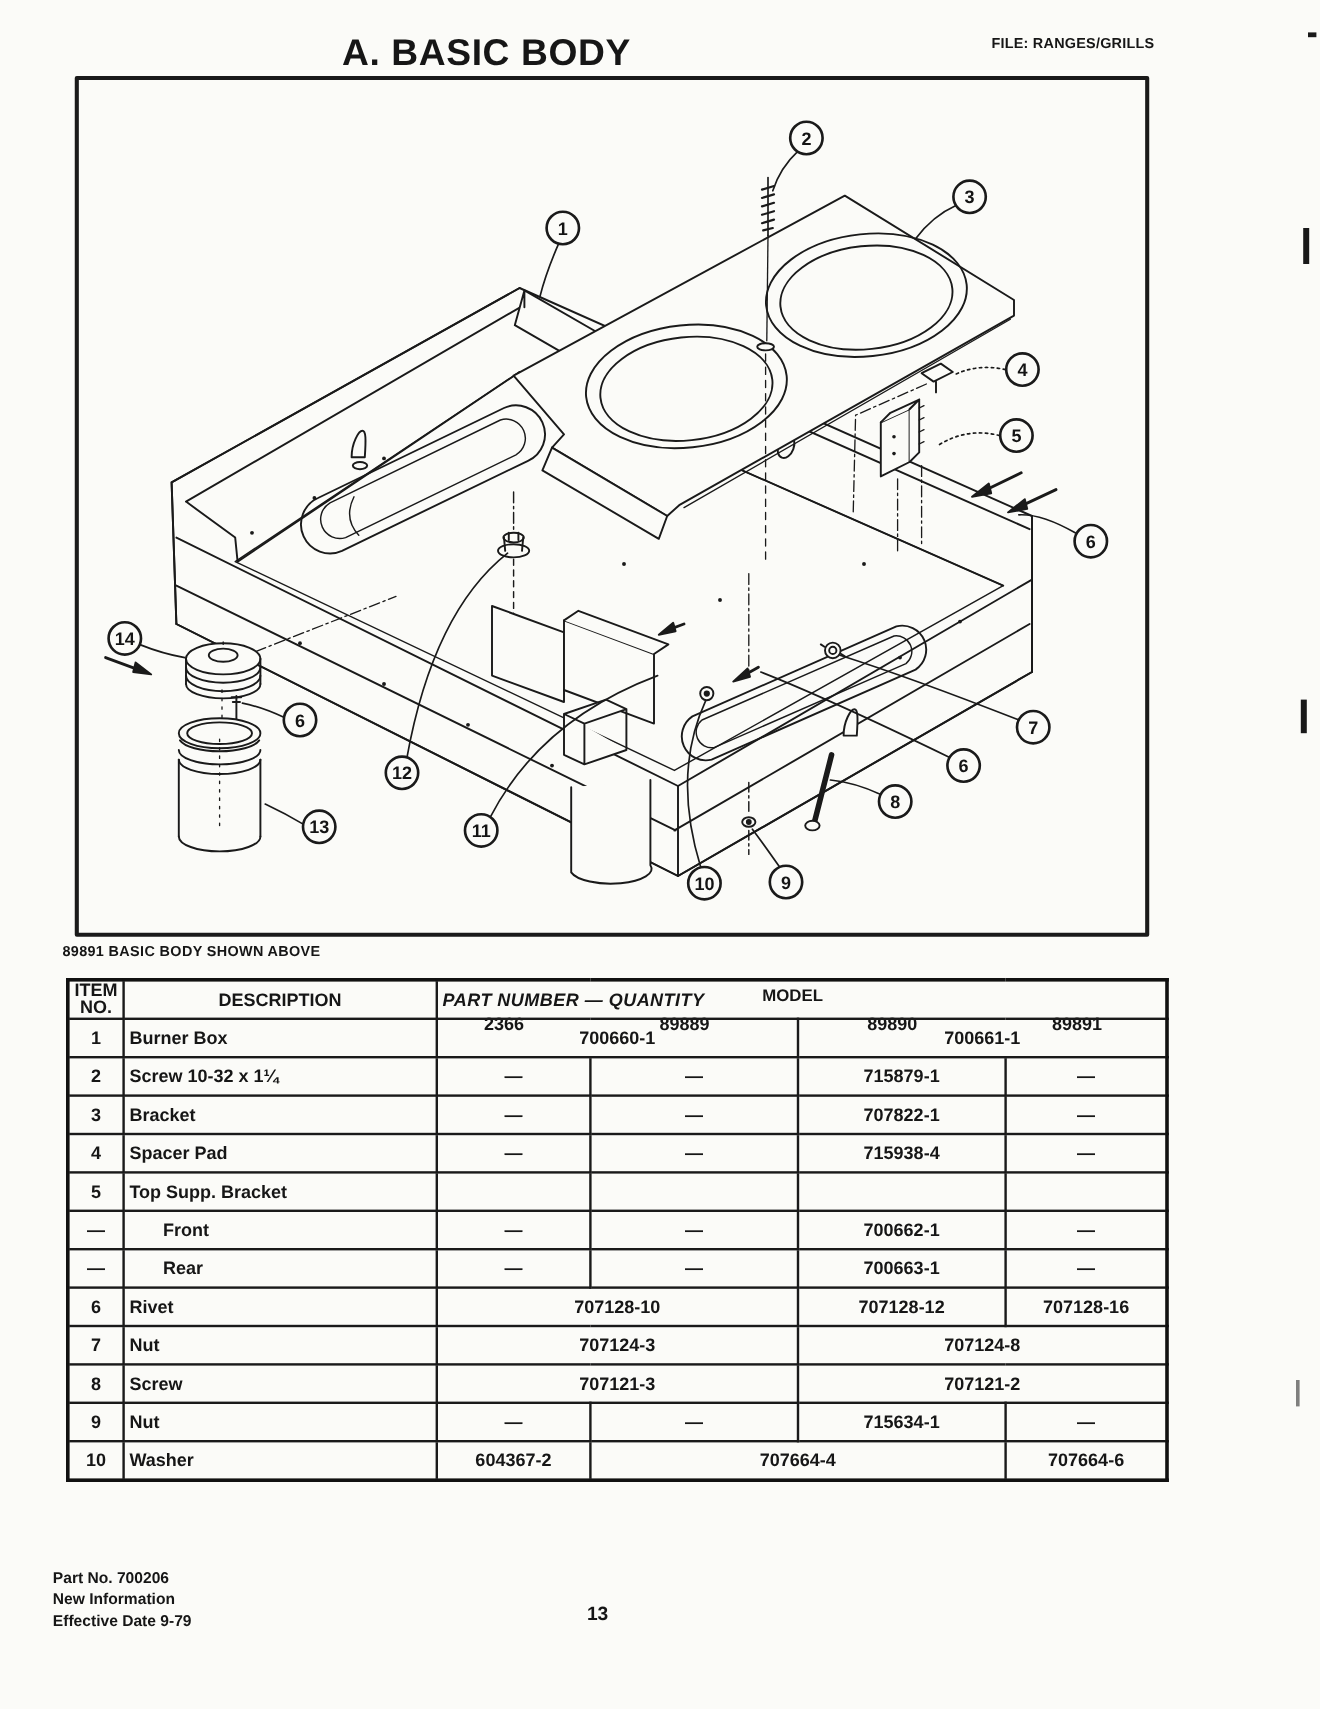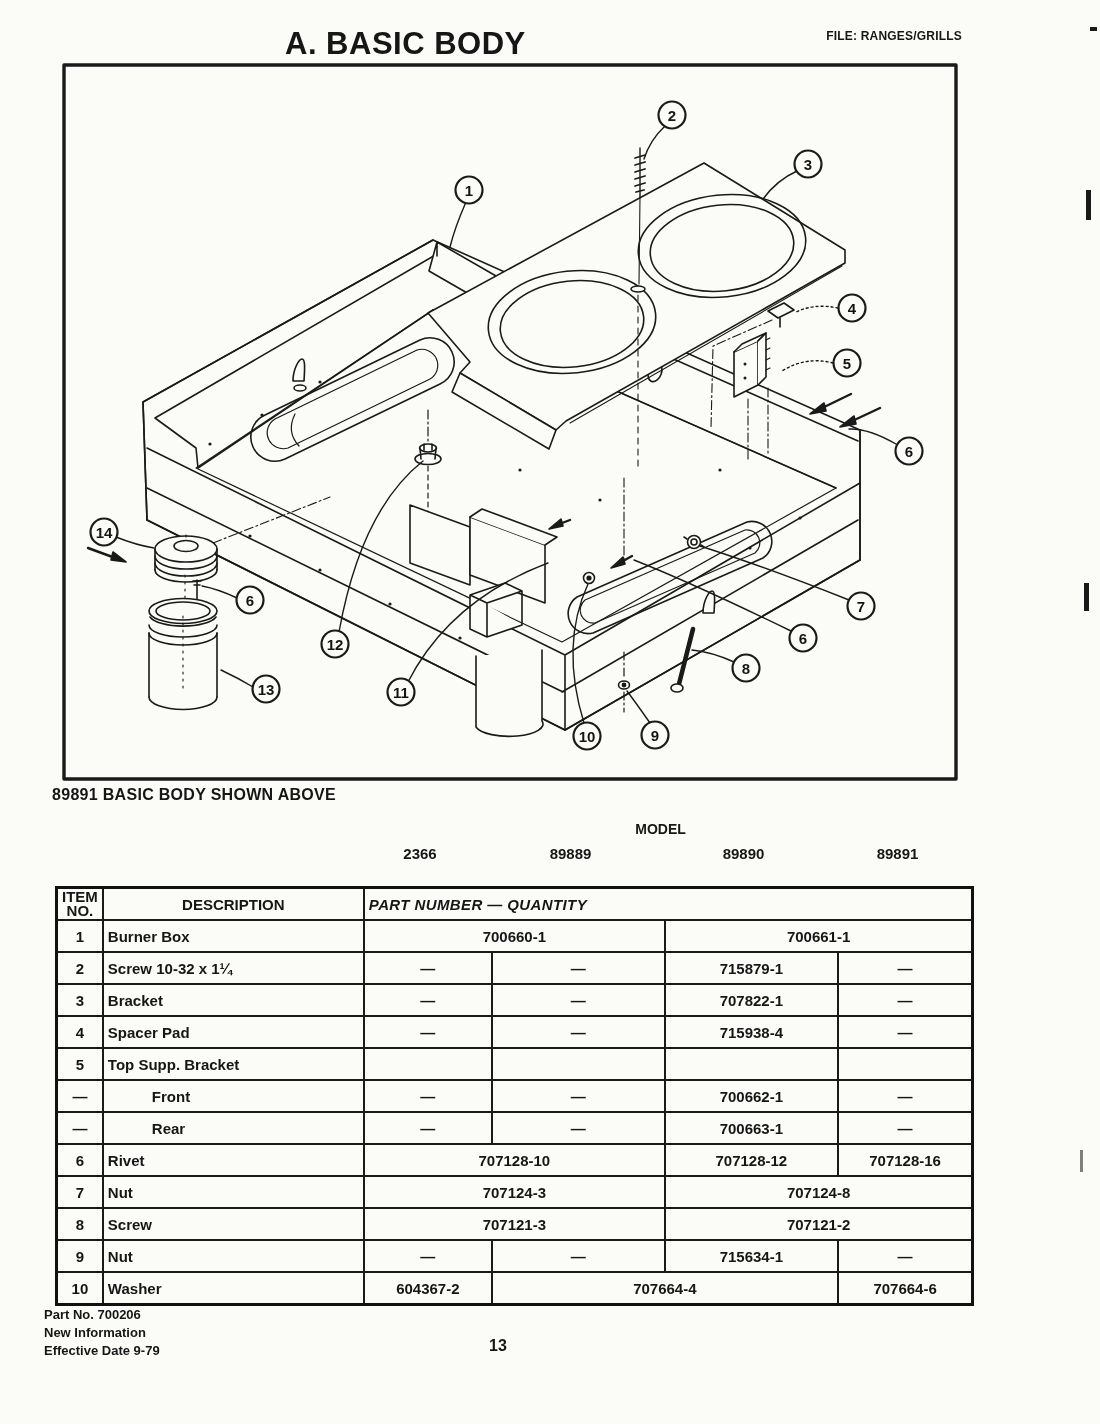--- a/index.html
+++ b/index.html
@@ -12,45 +12,45 @@
   .abs{position:absolute;}
   .page-title{
     left:285px;top:26px;width:440px;text-align:left;
     font-size:31px;font-weight:bold;letter-spacing:.5px;
   }
   .file-label{
     left:700px;top:29px;width:262px;text-align:right;
     font-size:12px;font-weight:bold;letter-spacing:.2px;
   }
   .caption{
-    left:52px;top:786px;font-size:16px;font-weight:bold;letter-spacing:.3px;
+    left:52px;top:786px;font-size:12px;font-weight:bold;letter-spacing:.3px;
   }
   .model-label{
     left:356px;top:821px;width:609px;text-align:center;
     font-size:14px;font-weight:bold;
   }
   .models-row{
     left:356px;top:845px;width:609px;display:flex;
   }
   .models-row div{
     text-align:center;font-size:15px;font-weight:bold;
   }
   table.parts{
-    position:absolute;left:55px;top:886px;
+    position:absolute;left:55px;top:815px;
     border-collapse:collapse;table-layout:fixed;
     font-weight:bold;
   }
   table.parts td,table.parts th{
     border:2px solid #1a1a1a;padding:0 4px;height:30px;
     font-size:15px;overflow:hidden;white-space:nowrap;
   }
   table.parts{border:3px solid #111;}
   td.c-item{text-align:center;}
   td.c-desc{text-align:left;padding-left:10px;}
-  td.c-desc.indent{padding-left:48px;}
+  td.c-desc.indent{padding-left:32px;}
   td.c-val{text-align:center;font-size:15.5px;}
   th.h-item{font-size:13px;line-height:14px;text-align:center;padding:0 1px;}
   th.h-desc{font-size:15px;text-align:center;}
   th.h-part{font-size:15.5px;font-style:italic;text-align:left;letter-spacing:.4px;}
   .footer{
     left:44px;top:1306px;font-size:13px;font-weight:bold;line-height:18px;
   }
   .page-num{
     left:468px;top:1337px;width:60px;text-align:center;
     font-size:16px;font-weight:bold;

